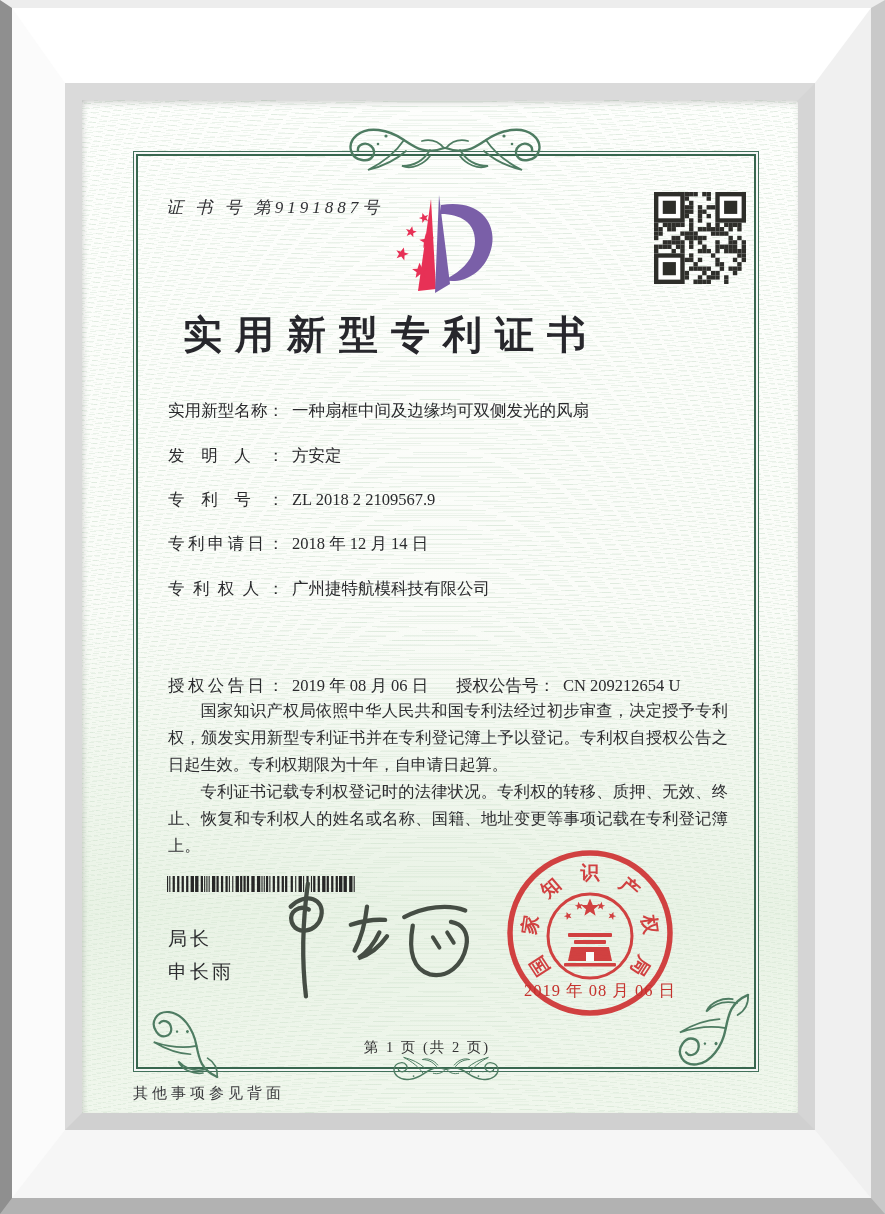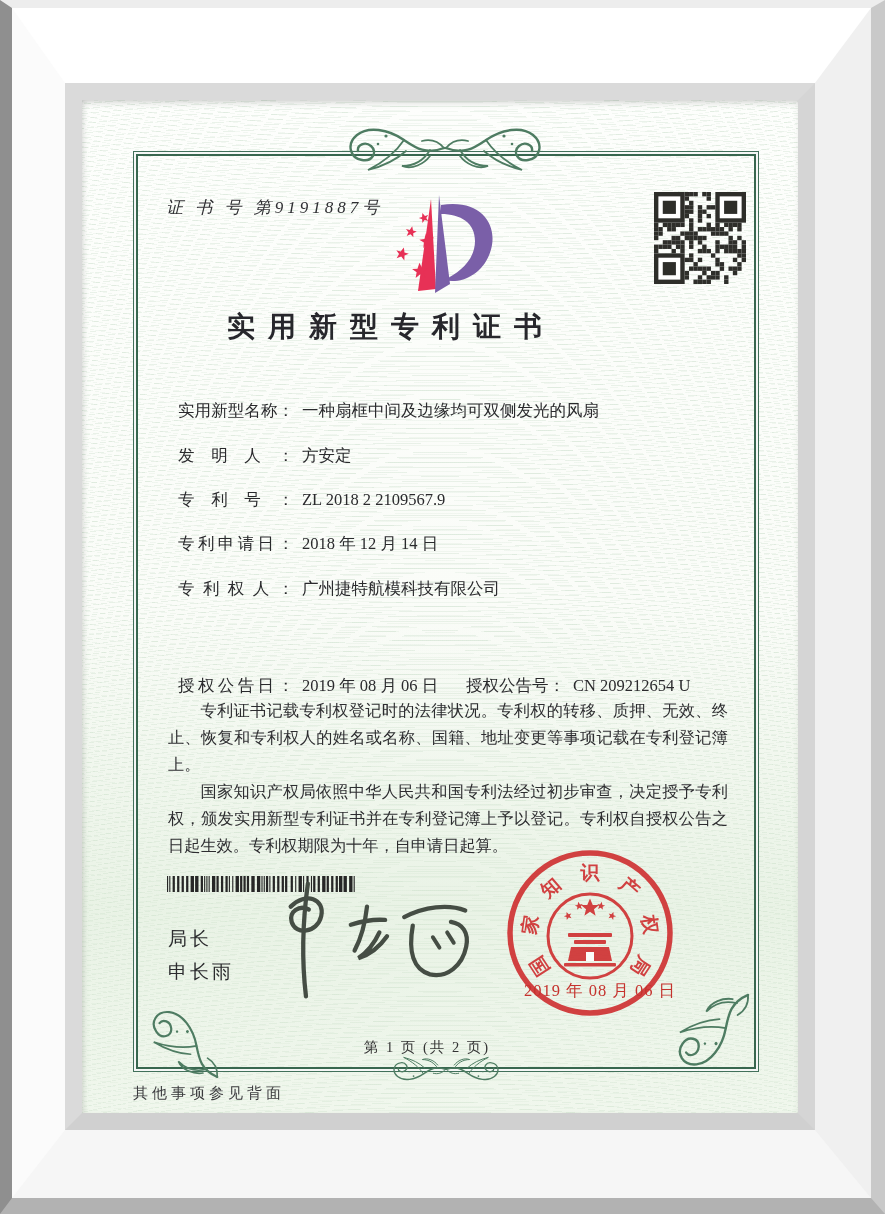--- a/index.html
+++ b/index.html
@@ -28,22 +28,22 @@
     border:1px solid #41705a;
     box-shadow: inset 0 0 0 2px rgba(255,255,255,.95), inset 0 0 0 4px #38674f;
     z-index:1;}
   .orn{position:absolute;z-index:2;}
   .content{position:absolute;inset:0;z-index:3;}
   
   .cert-no{position:absolute;left:84px;top:96px;font-size:17px;letter-spacing:4px;color:#2f2f33;font-style:italic;}
   .logo{position:absolute;left:300px;top:83px;width:128px;height:128px;}
   .qr{position:absolute;left:572px;top:92px;width:92px;height:92px;}
   .title{position:absolute;left:51px;top:208px;width:516px;text-align:center;
-    font-size:28px;font-weight:600;letter-spacing:13px;color:#27272c;}
-  .field-row{position:absolute;left:86px;width:560px;font-size:16.5px;line-height:26px;white-space:nowrap;margin-left:10px;}
+    font-size:39px;font-weight:600;letter-spacing:13px;color:#27272c;}
+  .field-row{position:absolute;left:86px;width:560px;font-size:16.5px;line-height:26px;white-space:nowrap;}
   .flabel{display:inline-block;width:116px;text-align:justify;text-align-last:justify;vertical-align:top;}
   .flabel::after{content:"：";}
   .fvalue{margin-left:8px;}
   .pair2{position:absolute;left:288px;top:0;}
   .pair2 .p2label::after{content:"：";}
   .paras{position:absolute;left:86px;top:598px;width:560px;font-size:16.2px;line-height:27px;
     text-align:justify;color:#2d2d30;}
   .paras p{margin:0;text-indent:2em;}
   .barcode{position:absolute;left:85px;top:776px;width:190px;height:16px;}
   .signer{position:absolute;left:86px;top:822px;font-size:19px;letter-spacing:3px;line-height:33px;color:#2b2b2e;}
@@ -294,22 +294,22 @@
       </div>
       <div class="field-row" style="top:476px">
         <span class="flabel">专利权人</span><span class="fvalue">广州捷特航模科技有限公司</span>
       </div>
       <div class="field-row" style="top:573px">
         <span class="flabel">授权公告日</span><span class="fvalue">2019 年 08 月 06 日</span>
         <span class="pair2"><span class="p2label">授权公告号</span><span class="fvalue">CN 209212654 U</span></span>
       </div>
 
       <div class="paras">
+        <p>国家知识产权局依照中华人民共和国专利法经过初步审查，决定授予专利权，颁发实用新型专利证书并在专利登记簿上予以登记。专利权自授权公告之日起生效。专利权期限为十年，自申请日起算。</p>
         <p>专利证书记载专利权登记时的法律状况。专利权的转移、质押、无效、终止、恢复和专利权人的姓名或名称、国籍、地址变更等事项记载在专利登记簿上。</p>
-        <p>国家知识产权局依照中华人民共和国专利法经过初步审查，决定授予专利权，颁发实用新型专利证书并在专利登记簿上予以登记。专利权自授权公告之日起生效。专利权期限为十年，自申请日起算。</p>
       </div>
 
       <svg class="barcode" id="barcode-svg" preserveAspectRatio="none" viewBox="0 0 169 16">
           <rect x="0" y="0" width="1" height="16" fill="#262626"></rect>
           <rect x="2" y="0" width="1" height="16" fill="#262626"></rect>
           <rect x="5" y="0" width="2" height="16" fill="#262626"></rect>
           <rect x="9" y="0" width="2" height="16" fill="#262626"></rect>
           <rect x="13" y="0" width="2" height="16" fill="#262626"></rect>
           <rect x="17" y="0" width="2" height="16" fill="#262626"></rect>
           <rect x="21" y="0" width="3" height="16" fill="#262626"></rect>

